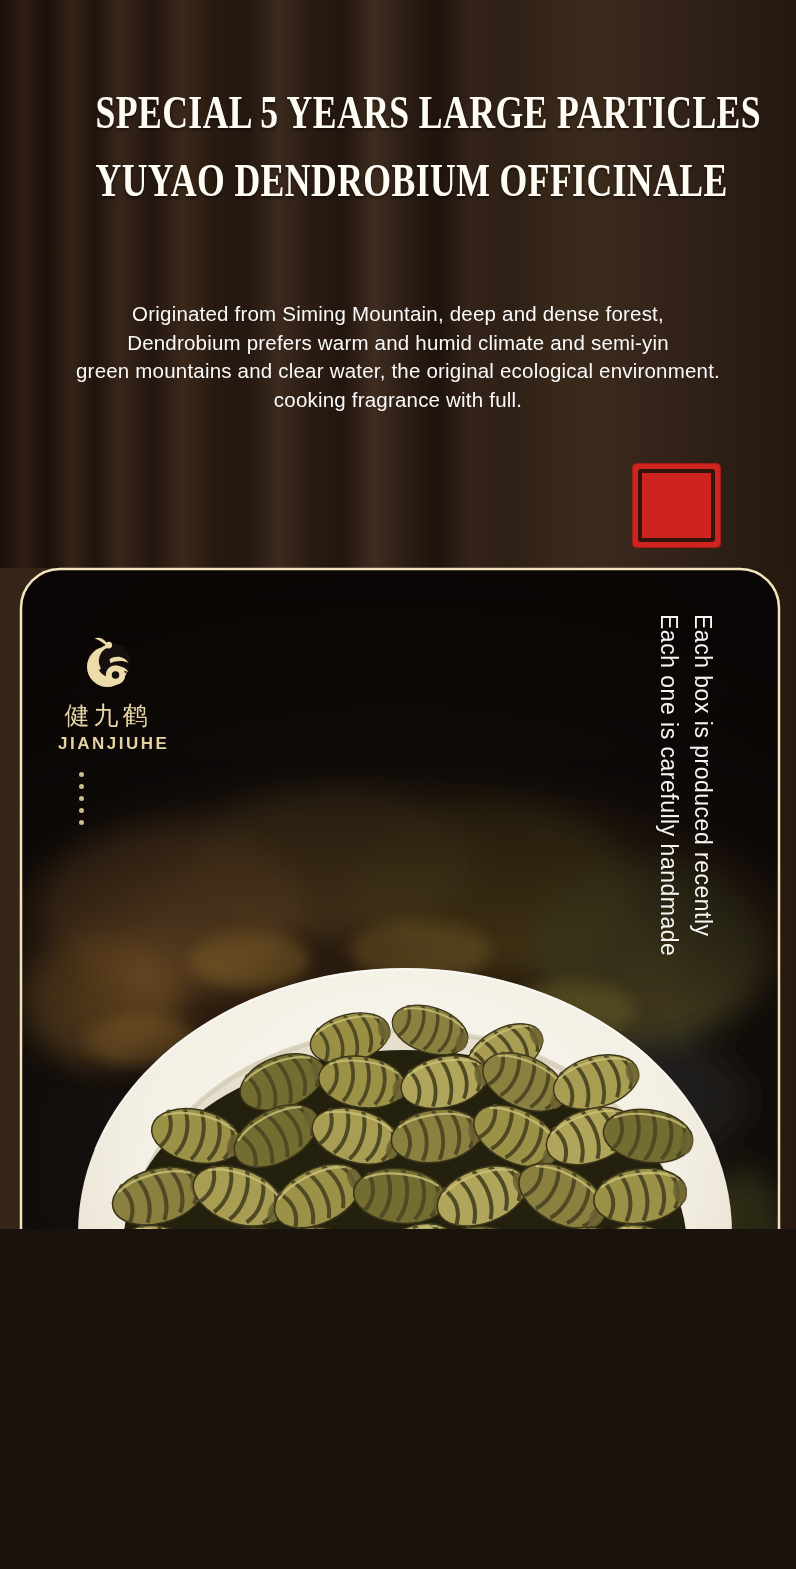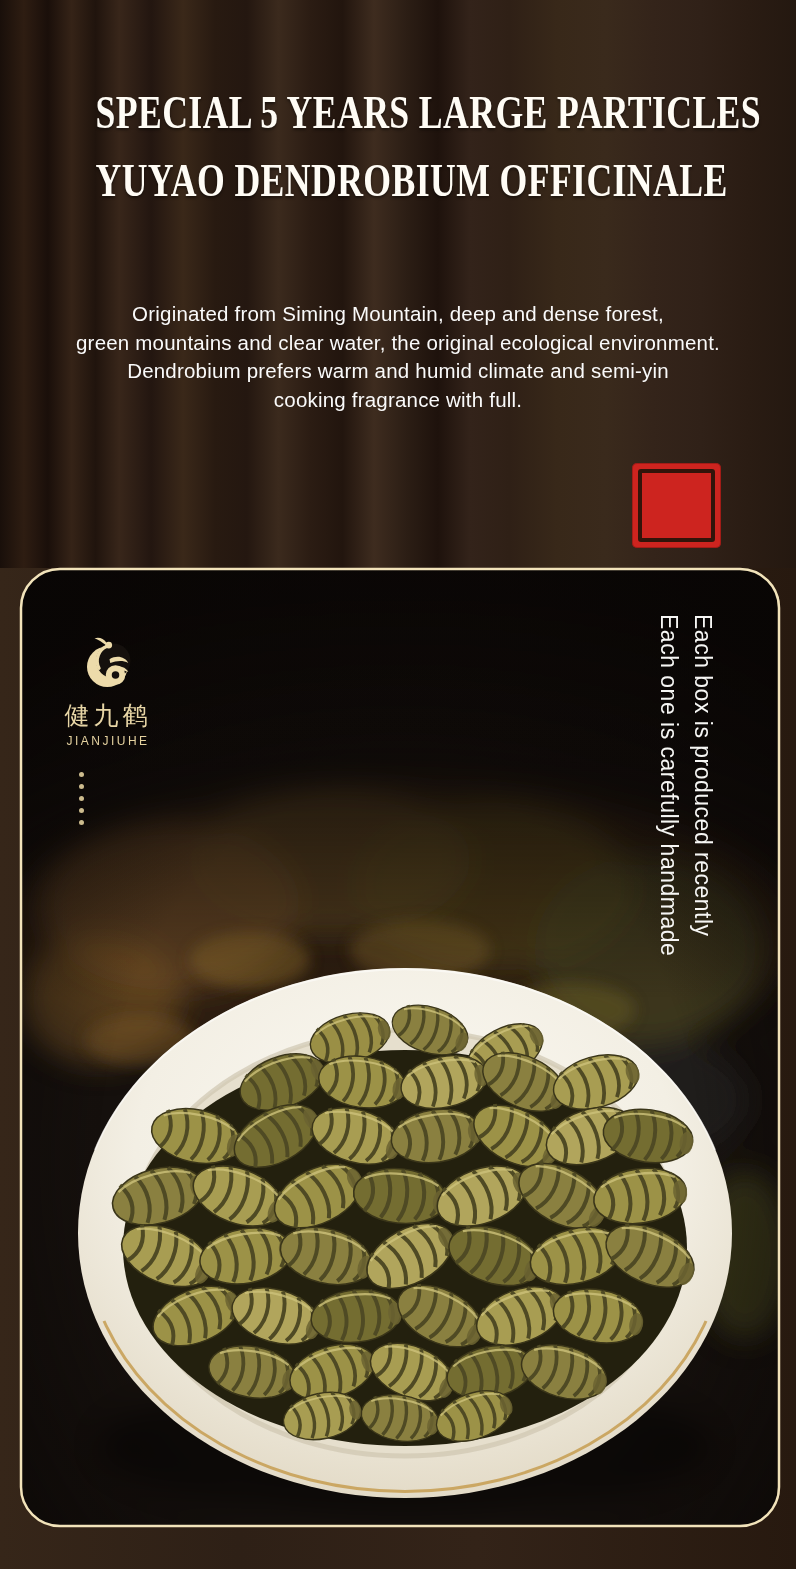--- a/index.html
+++ b/index.html
@@ -1,16 +1,16 @@
 <!DOCTYPE html>
 <html><head>
 <meta charset="utf-8">
 <style>
   html,body{margin:0;padding:0;background:#1a120c;}
-  .page{position:relative;width:796px;height:1569px;overflow:hidden;
+  .page{position:relative;width:796px;height:1229px;overflow:hidden;
         background:linear-gradient(90deg,#362619 0%,#2e2016 30%,#332318 60%,#27190f 100%);
         font-family:"Liberation Sans","DejaVu Sans",sans-serif;}
   
   .curtain{position:absolute;left:0;top:0;width:796px;height:568px;z-index:0;
     background:linear-gradient(90deg,
       #190f0a 0%,#2e1d12 3%,#1a0f0a 6%,#352317 9%,#20140d 12%,
       #38261a 15%,#231610 19%,#3a2819 23%,#281a11 27%,#241710 31%,
       #3b2a1d 35%,#2b1c13 39%,#22150e 43%,#3e2c1f 47%,#2c1e15 51%,
       #1e120c 55%,#33231a 59%,#2f2016 64%,#382819 70%,#3a2a1c 76%,
       #34241a 82%,#302118 88%,#2a1c13 94%,#241810 100%);}
@@ -23,43 +23,43 @@
   .desc{position:absolute;left:0;top:300px;width:796px;text-align:center;
         font-size:20.5px;line-height:28.5px;color:#fafafa;letter-spacing:.2px;}
   .seal{position:absolute;left:632px;top:463px;width:89px;height:85px;
         background:#cd241f;border-radius:5px;box-shadow:0 0 0 1px rgba(120,20,15,.5) inset;}
   .seal-inner{position:absolute;left:6px;top:6px;right:6px;bottom:6px;
         border:4px solid #32140a;border-radius:3px;}
   .scene{position:absolute;left:0;top:0;z-index:1;}
   .logo{position:absolute;left:58px;top:634px;width:100px;z-index:2;text-align:center;color:#e8d6a6;}
   .logo .cn{margin-top:3px;font-family:"Liberation Serif","DejaVu Serif",serif;
         font-size:25px;letter-spacing:4px;white-space:nowrap;}
-  .logo .en{margin-top:2px;font-size:12px;font-weight:normal;letter-spacing:2.5px;color:#e5d2a0;}
+  .logo .en{margin-top:2px;font-size:17px;font-weight:bold;letter-spacing:2.5px;color:#e5d2a0;}
   .dots{position:absolute;left:79px;top:772px;z-index:2;display:flex;flex-direction:column;align-items:center;}
   .dots i{display:block;width:5px;height:5px;border-radius:50%;background:#cdbc8e;margin-bottom:7px;}
   .vtext{position:absolute;z-index:2;transform-origin:0 0;transform:rotate(90deg);
          white-space:nowrap;font-size:23px;line-height:30px;color:#f6f6f4;letter-spacing:.5px;}
   .vt1{left:718px;top:614px;}
   .vt2{left:684px;top:614px;}
 </style>
 </head>
 <body>
 
 <div class="page">
   <div class="curtain"></div>
 
   <div class="hero">
     <h1 class="title" style="margin:0;">
       <span>SPECIAL 5 YEARS LARGE PARTICLES</span>
       <span>YUYAO DENDROBIUM OFFICINALE</span>
     </h1>
     <div class="desc">
       <div>Originated from Siming Mountain, deep and dense forest,</div>
+      <div>Dendrobium prefers warm and humid climate and semi-yin</div>
       <div>green mountains and clear water, the original ecological environment.</div>
-      <div>Dendrobium prefers warm and humid climate and semi-yin</div>
       <div>cooking fragrance with full.</div>
     </div>
     <div class="seal">
       <div class="seal-inner"></div>
     </div>
   </div>
 
   <svg class="scene" width="796" height="1569" viewBox="0 0 796 1569">
     <defs>
       <clipPath id="frameClip">

